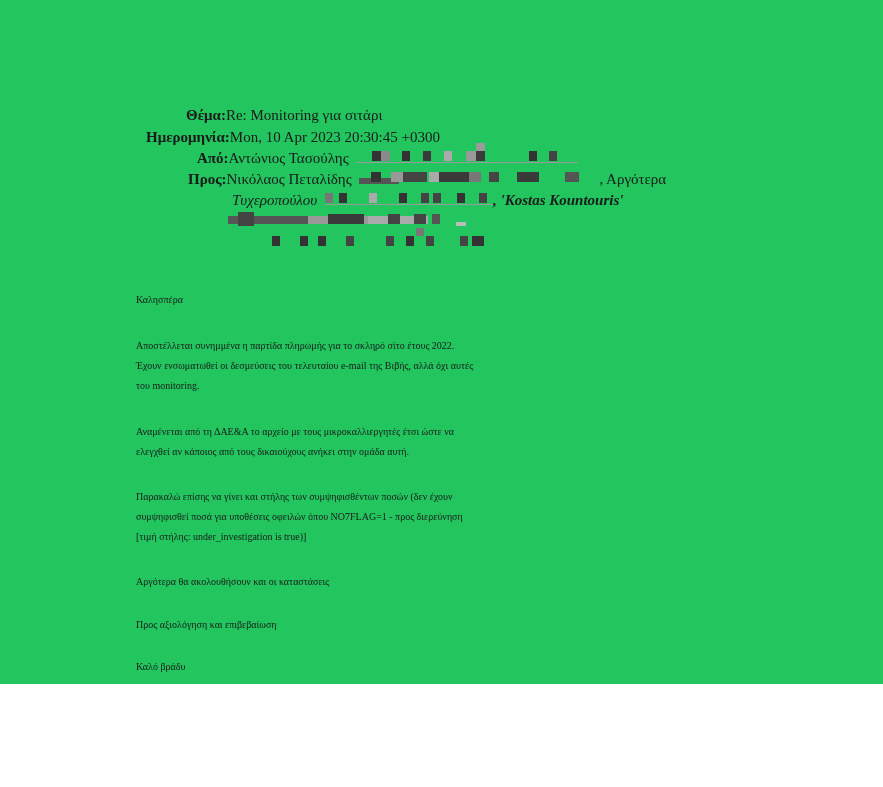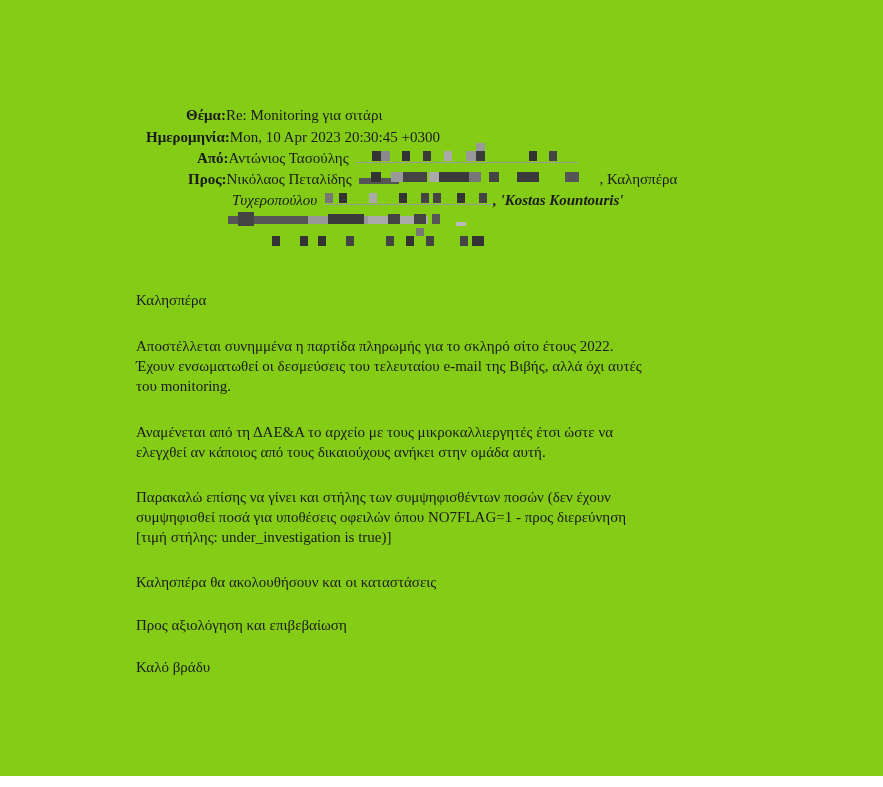--- a/index.html
+++ b/index.html
@@ -11,22 +11,22 @@
       width: 883px;
       height: 787px;
       position: relative;
       overflow: hidden;
       font-family: "Liberation Serif", "DejaVu Serif", serif;
       color: #1a1a1a;
     }
     .page {
       position: absolute;
       left: 0; top: 0;
-      width: 883px; height: 776px;
-      background: #84cc16;
+      width: 883px; height: 684px;
+      background: #22c55e;
     }
     .hdr-line {
       position: absolute;
       font-size: 15px;
       white-space: nowrap;
       line-height: 18px;
     }
     .hdr-label { font-weight: bold; }
     .redact {
       display: inline-block;
@@ -41,21 +41,21 @@
     .redact .uline {
       position: absolute;
       left: 0; right: 0;
       bottom: 0;
       height: 1px;
       background: #9a9a9a;
     }
     .body-text {
       position: absolute;
       left: 136px;
-      font-size: 15px;
+      font-size: 10px;
       line-height: 20px;
       white-space: nowrap;
     }
     .b { font-weight: bold; }
   </style>
 </head>
 <body>
 
 <div class="page">
 
@@ -90,21 +90,21 @@
       <span class="blk" style="left:0px; width:40px; background:#555; height:6px; top:6px;"></span>
       <span class="blk" style="left:12px; width:10px; background:#333;"></span>
       <span class="blk" style="left:32px; width:12px; background:#999;"></span>
       <span class="blk" style="left:44px; width:24px; background:#444;"></span>
       <span class="blk" style="left:70px; width:10px; background:#aaa;"></span>
       <span class="blk" style="left:80px; width:30px; background:#3a3a3a;"></span>
       <span class="blk" style="left:110px; width:12px; background:#777;"></span>
       <span class="blk" style="left:130px; width:10px; background:#444;"></span>
       <span class="blk" style="left:158px; width:22px; background:#3a3a3a;"></span>
       <span class="blk" style="left:206px; width:14px; background:#555;"></span>
-    </span><span>, Καλησπέρα</span>
+    </span><span>, Αργότερα</span>
   </div>
 
   <div class="hdr-line" style="left:232px; top:191px;font-style:italic;">
     <span>Τυχεροπούλου</span>
     <span class="redact" style="width:168px; margin-left:4px;">
       <span class="blk" style="left:0px; width:8px; background:#777;"></span>
       <span class="blk" style="left:14px; width:8px; background:#333;"></span>
       <span class="blk" style="left:44px; width:8px; background:#aaa;"></span>
       <span class="blk" style="left:74px; width:8px; background:#333;"></span>
       <span class="blk" style="left:96px; width:8px; background:#444;"></span>
@@ -156,17 +156,17 @@
     <div class="body-text" style="top:422px;">Αναμένεται από τη ΔΑΕ&amp;Α το αρχείο με τους μικροκαλλιεργητές έτσι ώστε να</div>
     <div class="body-text" style="top:442px;">ελεγχθεί αν κάποιος από τους δικαιούχους ανήκει στην ομάδα αυτή.</div>
   </div>
 
   <div>
     <div class="body-text" style="top:487px;">Παρακαλώ επίσης να γίνει και στήλης των συμψηφισθέντων ποσών (δεν έχουν</div>
     <div class="body-text" style="top:507px;">συμψηφισθεί ποσά για υποθέσεις οφειλών όπου NO7FLAG=1 - προς διερεύνηση</div>
     <div class="body-text" style="top:527px;">[τιμή στήλης: under_investigation is true)]</div>
   </div>
 
-  <div class="body-text" style="top:572px;">Καλησπέρα θα ακολουθήσουν και οι καταστάσεις</div>
+  <div class="body-text" style="top:572px;">Αργότερα θα ακολουθήσουν και οι καταστάσεις</div>
   <div class="body-text" style="top:615px;">Προς αξιολόγηση και επιβεβαίωση</div>
   <div class="body-text" style="top:657px;">Καλό βράδυ</div>
 
 </div>
 
 </body></html>

